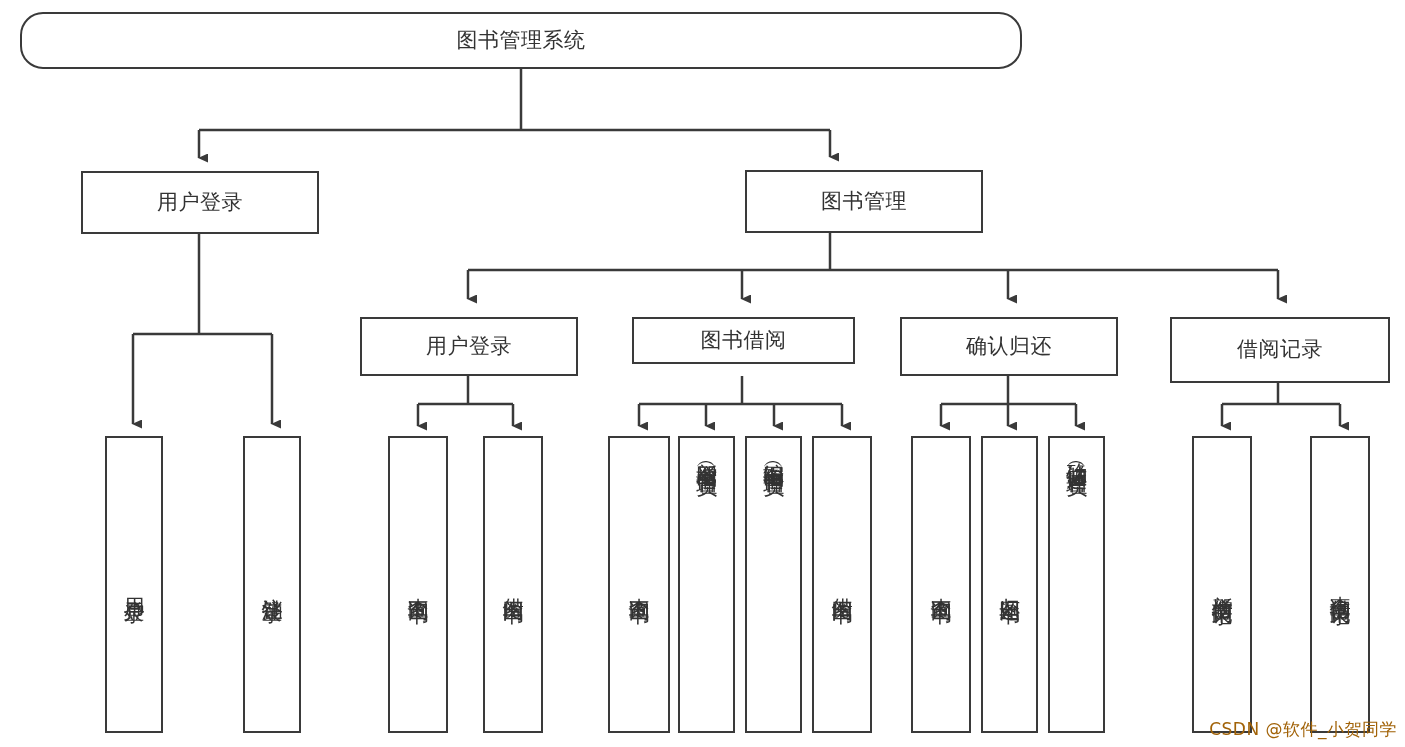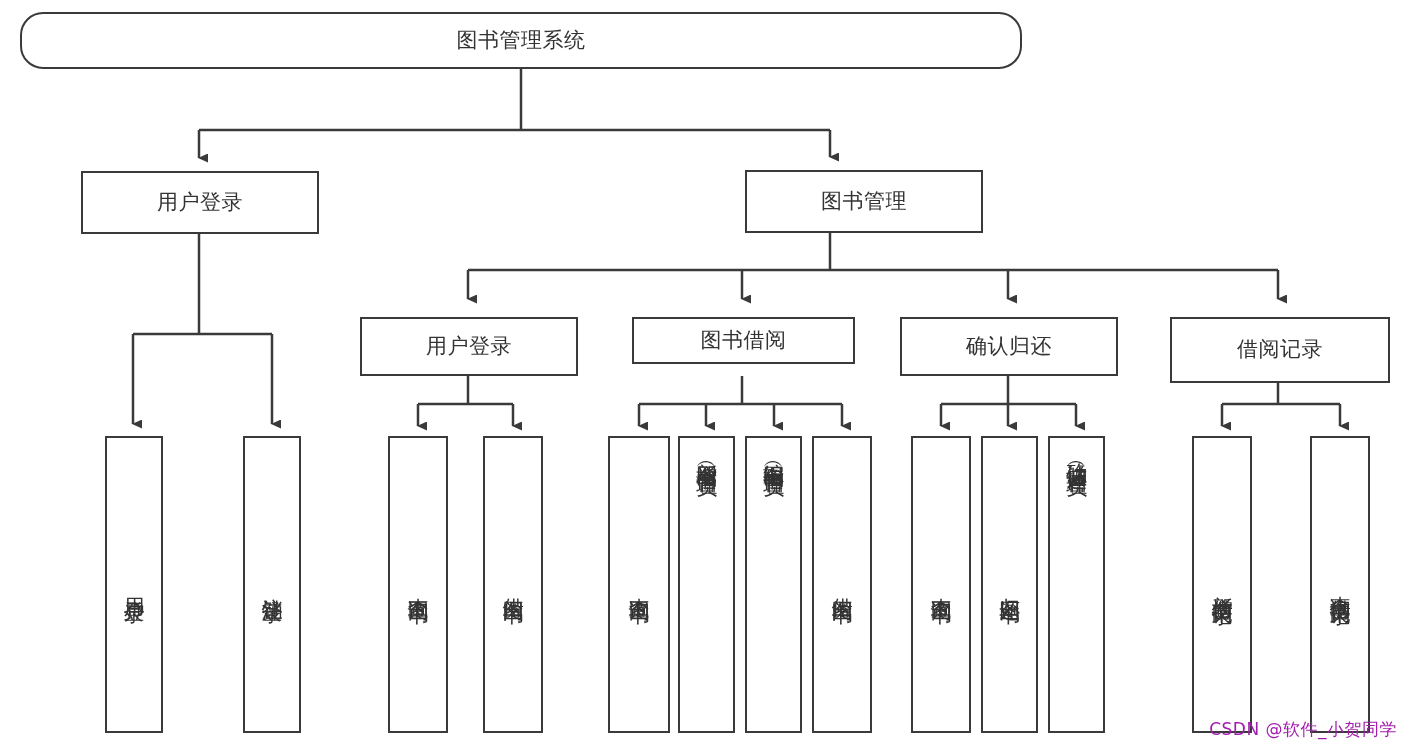--- a/index.html
+++ b/index.html
@@ -58,21 +58,21 @@
   }
   .leaf-box.center-v {
     align-items: center;
     padding-top: 0;
   }
   #watermark {
     position: absolute;
     right: 8px;
     bottom: 6px;
     font-size: 17px;
-    color: #a21caf;
+    color: #a16207;
     white-space: nowrap;
     letter-spacing: 0.5px;
     text-align: right;
   }
 </style>
 </head>
 <body>
 
 <div id="diagram-root">
 

